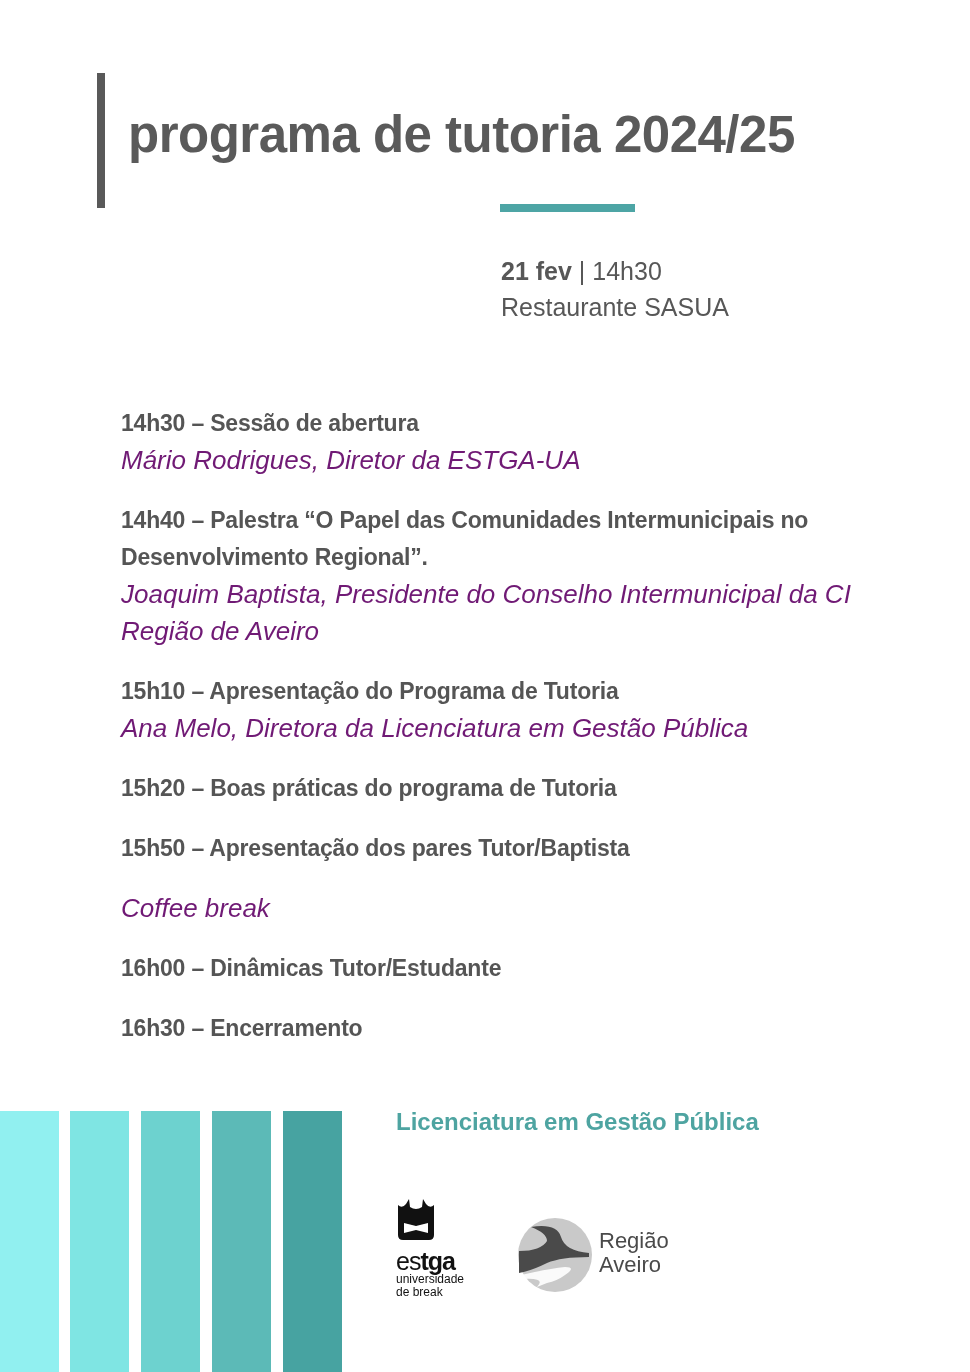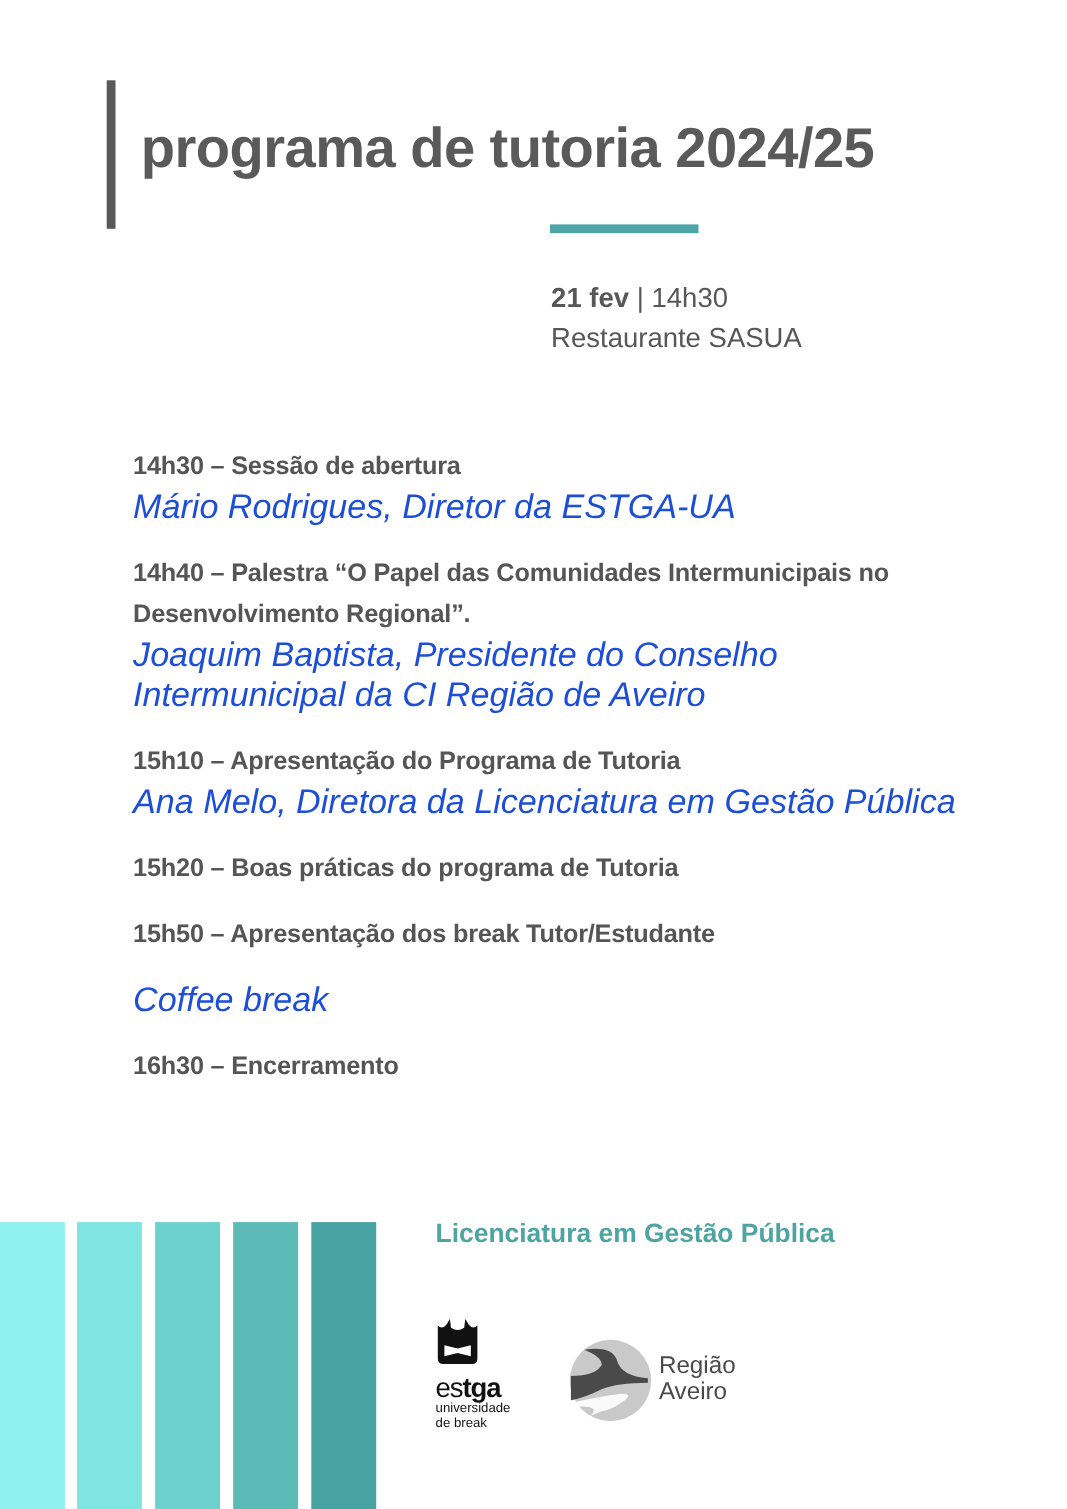--- a/index.html
+++ b/index.html
@@ -7,21 +7,21 @@
            font-family:"Liberation Sans", sans-serif; color:#555555; }
     .vbar { position:absolute; left:97px; top:73px; width:8px; height:135px; background:#595959; }
     .title { position:absolute; left:128px; top:104px; font-size:51px; font-weight:bold; color:#5a5a5a;
              letter-spacing:-0.5px; white-space:nowrap; margin:0; line-height:1.2; }
     .underline { position:absolute; left:500px; top:204px; width:135px; height:8px; background:#4da5a5; }
     .when { position:absolute; left:501px; top:253px; font-size:25px; line-height:36px; color:#575757; }
     .when b { font-weight:bold; }
     .agenda { position:absolute; left:97px; top:405px; width:780px;margin-left:24px; }
     .item { margin-bottom:23px; }
     .item .head { font-size:23px; font-weight:bold; line-height:37px; color:#555555; letter-spacing:-0.2px; }
-    .item .sub { font-size:31px; font-style:italic; line-height:37px; color:#1d4ed8; }
+    .item .sub { font-size:26px; font-style:italic; line-height:37px; color:#701a75; }
     .course { position:absolute; left:396px; top:1108px; font-size:24px; font-weight:bold; color:#4ea4a1; white-space:nowrap; }
     .bars { position:absolute; left:0; top:1111px; height:261px; width:342px; }
     .bars div { position:absolute; top:0; height:261px; width:59px; }
     .estga { position:absolute; left:396px; top:1199px; width:90px; }
     .estga .word { font-size:25px; line-height:24px; color:#111; margin-top:4px; letter-spacing:-1px; }
     .estga .word b { font-weight:bold; }
     .estga .small { font-size:12px; line-height:13px; color:#111; }
     .regiao { position:absolute; left:517px; top:1217px; width:170px; height:76px; }
     .regiao .txt { position:absolute; left:82px; top:12px; font-size:22px; line-height:24px; color:#4a4a4a; }
   </style>
@@ -51,24 +51,27 @@
     <div class="sub">Joaquim Baptista, Presidente do Conselho Intermunicipal da CI Região de Aveiro</div>
   </div>
   <div class="item">
     <div class="head">15h10 – Apresentação do Programa de Tutoria</div>
     <div class="sub">Ana Melo, Diretora da Licenciatura em Gestão Pública</div>
   </div>
   <div class="item">
     <div class="head">15h20 – Boas práticas do programa de Tutoria</div>
   </div>
   <div class="item">
-    <div class="head">15h50 – Apresentação dos break Tutor/Estudante</div>
+    <div class="head">15h50 – Apresentação dos pares Tutor/Baptista</div>
   </div>
   <div class="item">
     <div class="sub">Coffee break</div>
+  </div>
+  <div class="item">
+    <div class="head">16h00 – Dinâmicas Tutor/Estudante</div>
   </div>
   <div class="item">
     <div class="head">16h30 – Encerramento</div>
   </div>
 </div>
 
 <div class="bars">
   <div id="bar0" style="left: 0px; background: rgb(145, 240, 240);"></div>
   <div id="bar1" style="left: 70px; background: rgb(127, 229, 227);"></div>
   <div id="bar2" style="left: 141px; background: rgb(109, 210, 207);"></div>

